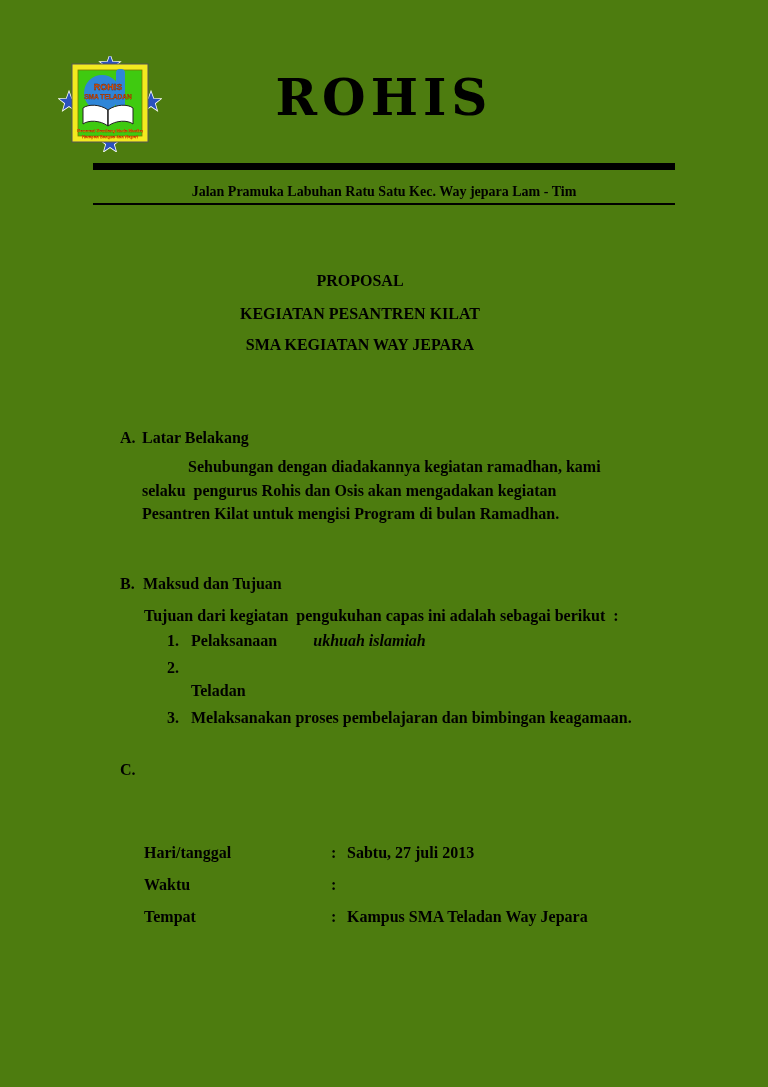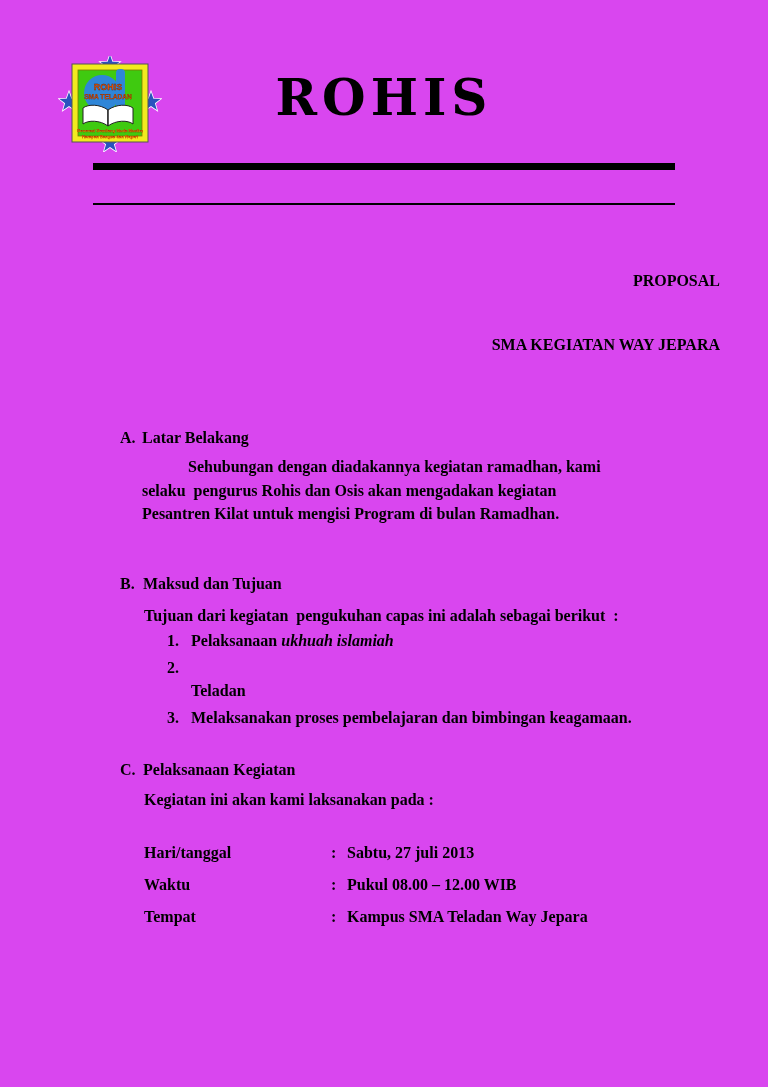--- a/index.html
+++ b/index.html
@@ -1,27 +1,27 @@
 <!DOCTYPE html>
 <html><head>
 <meta charset="utf-8">
 <style>
   html,body{margin:0;padding:0;background:#ffffff;}
   .page{
     position:relative;
     width:768px;height:1087px;
-    background:#d946ef;
+    background:#4d7c0f;
     overflow:hidden;
     font-family:"Liberation Serif",serif;
     color:#000;
   }
   .abs{position:absolute;white-space:pre;}
   .body-text{font-size:16px;line-height:22px;font-weight:bold;font-family:"Liberation Serif",serif;}
-  .it{font-style:italic;}
-  .center{left:0;width:720px;text-align:right;}
+  .it{font-style:italic;margin-left:32px;}
+  .center{left:0;width:720px;text-align:center;}
 
   
   .org-name{
     top:72px;left:0;width:768px;text-align:center;
     font-family:"DejaVu Serif",serif;font-weight:bold;
     font-size:50px;line-height:52px;letter-spacing:5px;
   }
   .org-full-wrap{
     top:148px;left:93px;width:582px;height:24px;
     overflow:hidden;text-align:center;
@@ -73,23 +73,25 @@
     </svg>
   </div>
 
   <div class="abs org-name">ROHIS</div>
 
   <div class="abs org-full-wrap">
     
   </div>
   <div class="abs rule-thick"></div>
 
+  <div class="abs address">Jalan Pramuka Labuhan Ratu Satu Kec. Way jepara Lam - Tim</div>
   <div class="abs rule-thin"></div>
 
   <div class="abs center body-text" style="top:270px">PROPOSAL</div>
+  <div class="abs center body-text" style="top:303px">KEGIATAN PESANTREN KILAT</div>
   <div class="abs center body-text" style="top:334px">SMA KEGIATAN WAY JEPARA</div>
 
   <div class="abs body-text" style="top:427px;left:120px">A.</div>
   <div class="abs body-text" style="top:427px;left:142px">Latar Belakang</div>
   <div class="abs body-text" style="top:456px;left:188px">Sehubungan dengan diadakannya kegiatan ramadhan, kami</div>
   <div class="abs body-text" style="top:480px;left:142px">selaku  pengurus Rohis dan Osis akan mengadakan kegiatan</div>
   <div class="abs body-text" style="top:503px;left:142px">Pesantren Kilat untuk mengisi Program di bulan Ramadhan.</div>
 
   <div class="abs body-text" style="top:573px;left:120px">B.</div>
   <div class="abs body-text" style="top:573px;left:143px">Maksud dan Tujuan</div>
@@ -98,28 +100,25 @@
   <div class="abs body-text" style="top:630px;left:167px">1.</div>
   <div class="abs body-text" style="top:630px;left:191px"><span>Pelaksanaan </span><span class="it">ukhuah islamiah</span></div>
 
   <div class="abs body-text" style="top:657px;left:167px">2.</div>
   <div class="abs body-text" style="top:680px;left:191px">Teladan</div>
 
   <div class="abs body-text" style="top:707px;left:167px">3.</div>
   <div class="abs body-text" style="top:707px;left:191px">Melaksanakan proses pembelajaran dan bimbingan keagamaan.</div>
 
   <div class="abs body-text" style="top:759px;left:120px">C.</div>
-  <div class="abs body-text" style="top:759px;left:143px">Pelaksanaan Kegiatan</div>
-  <div class="abs body-text" style="top:789px;left:144px">Kegiatan ini akan kami laksanakan pada :</div>
 
   <div class="abs body-text" style="top:842px;left:144px">Hari/tanggal</div>
   <div class="abs body-text" style="top:842px;left:331px">:</div>
   <div class="abs body-text" style="top:842px;left:347px">Sabtu, 27 juli 2013</div>
 
   <div class="abs body-text" style="top:874px;left:144px">Waktu</div>
   <div class="abs body-text" style="top:874px;left:331px">:</div>
-  <div class="abs body-text" style="top:874px;left:347px">Pukul 08.00 – 12.00 WIB</div>
 
   <div class="abs body-text" style="top:906px;left:144px">Tempat</div>
   <div class="abs body-text" style="top:906px;left:331px">:</div>
   <div class="abs body-text" style="top:906px;left:347px">Kampus SMA Teladan Way Jepara</div>
 
 </div>
 
 </body></html>

